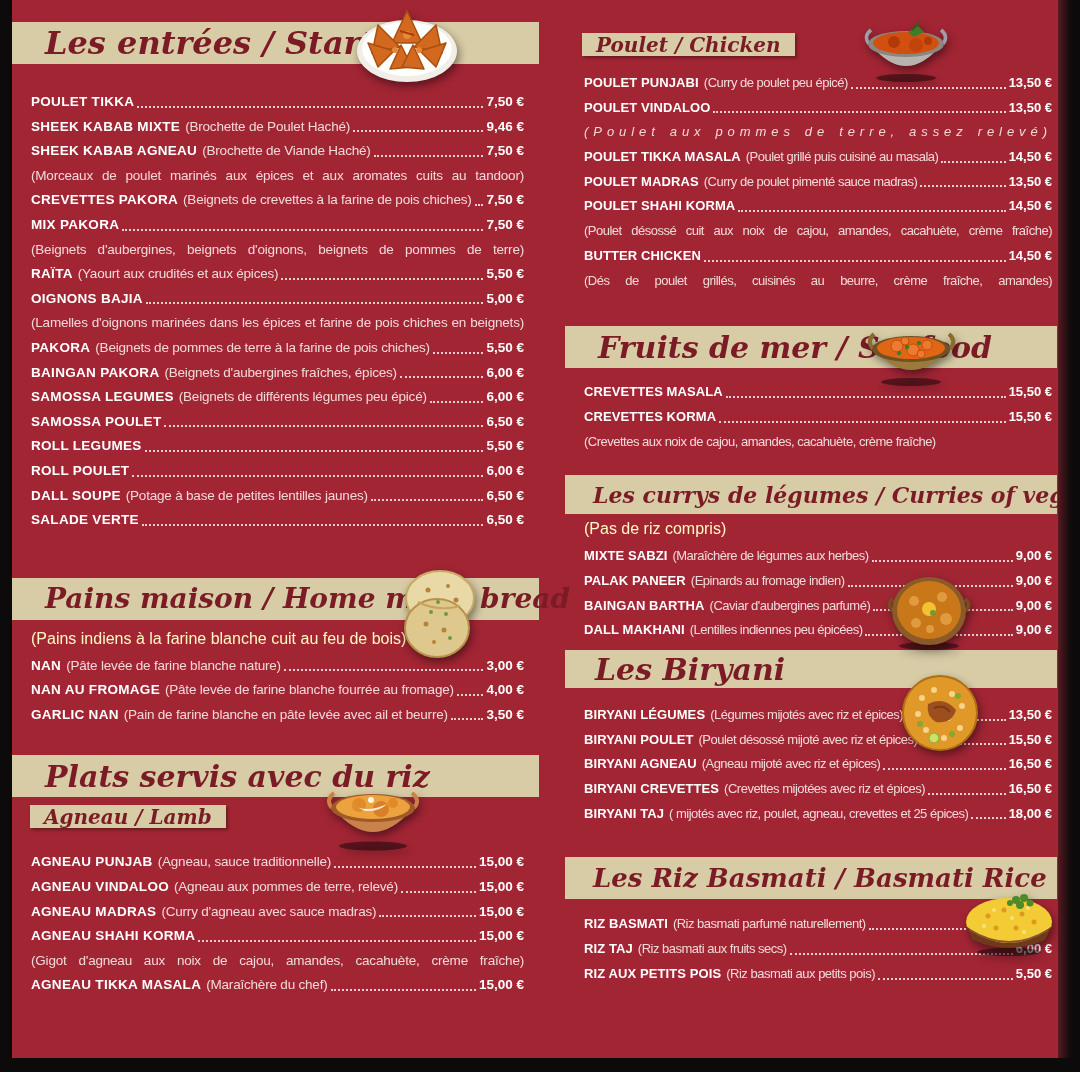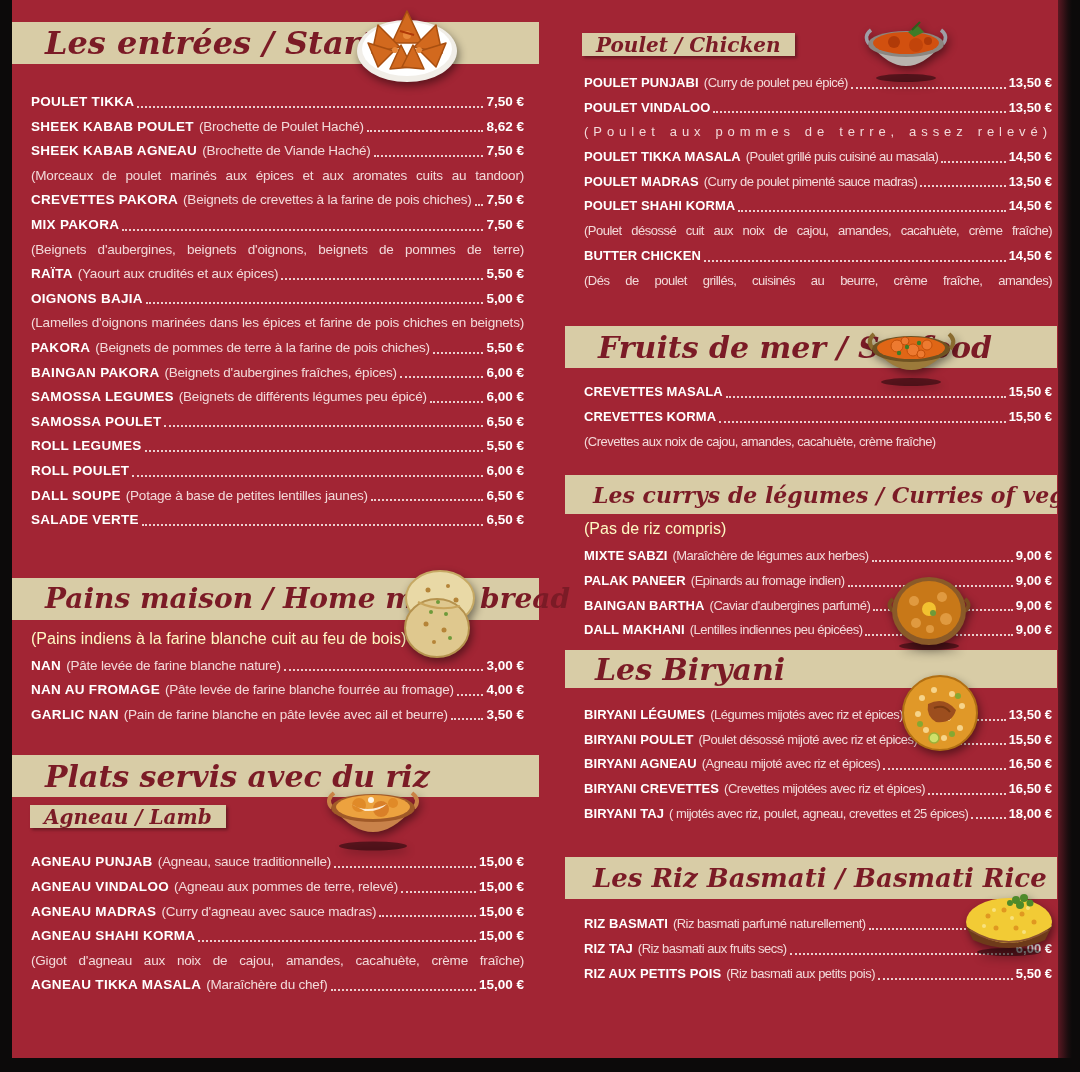--- a/index.html
+++ b/index.html
@@ -67,21 +67,21 @@
   .col-right .desc{letter-spacing:-.5px;}
   .desc:empty{display:none;}
   .dots{
     flex:1 1 auto;min-width:2px;align-self:flex-end;
     border-bottom:2px dotted #EBCFCF;margin:0 3px 7px 3px;
   }
   .price{font-weight:bold;color:#FFFFFF;white-space:nowrap;flex-shrink:0;}
   .note-row{display:block;}
   .note-row .desc{display:block;margin-left:0;white-space:normal;overflow:hidden;}
   .note-row.justify .desc{text-align:justify;text-align-last:justify;}
-  .note-row.spread .desc{letter-spacing:.38em;text-align:justify;text-align-last:justify;}
+  .note-row.spread .desc{letter-spacing:.38em;text-align:justify;text-align-last:justify;font-style:italic;}
 
   .intro{
     color:#fef9c3;font-size:16px;height:24px;line-height:24px;
     padding-left:19px;white-space:nowrap;
   }
   .breads-intro{margin-top:7px;}
   .currys-intro{margin-top:3px;}
 
   
   .photo{position:absolute;z-index:5;filter:drop-shadow(2px 4px 4px rgba(0,0,0,.45));}
@@ -107,24 +107,24 @@
     <div class="list starters-list">
 
         <div class="row">
           <span class="name">POULET TIKKA</span>
 
           <span class="dots"></span>
           <span class="price">7,50 €</span>
         </div>
 
         <div class="row">
-          <span class="name">SHEEK KABAB POULET</span>
+          <span class="name">SHEEK KABAB MIXTE</span>
           <span class="desc">(Brochette de Poulet Haché)</span>
           <span class="dots"></span>
-          <span class="price">8,62 €</span>
+          <span class="price">9,46 €</span>
         </div>
 
         <div class="row">
           <span class="name">SHEEK KABAB AGNEAU</span>
           <span class="desc">(Brochette de Viande Haché)</span>
           <span class="dots"></span>
           <span class="price">7,50 €</span>
         </div>
 
         <div class="row note-row justify no-price">

